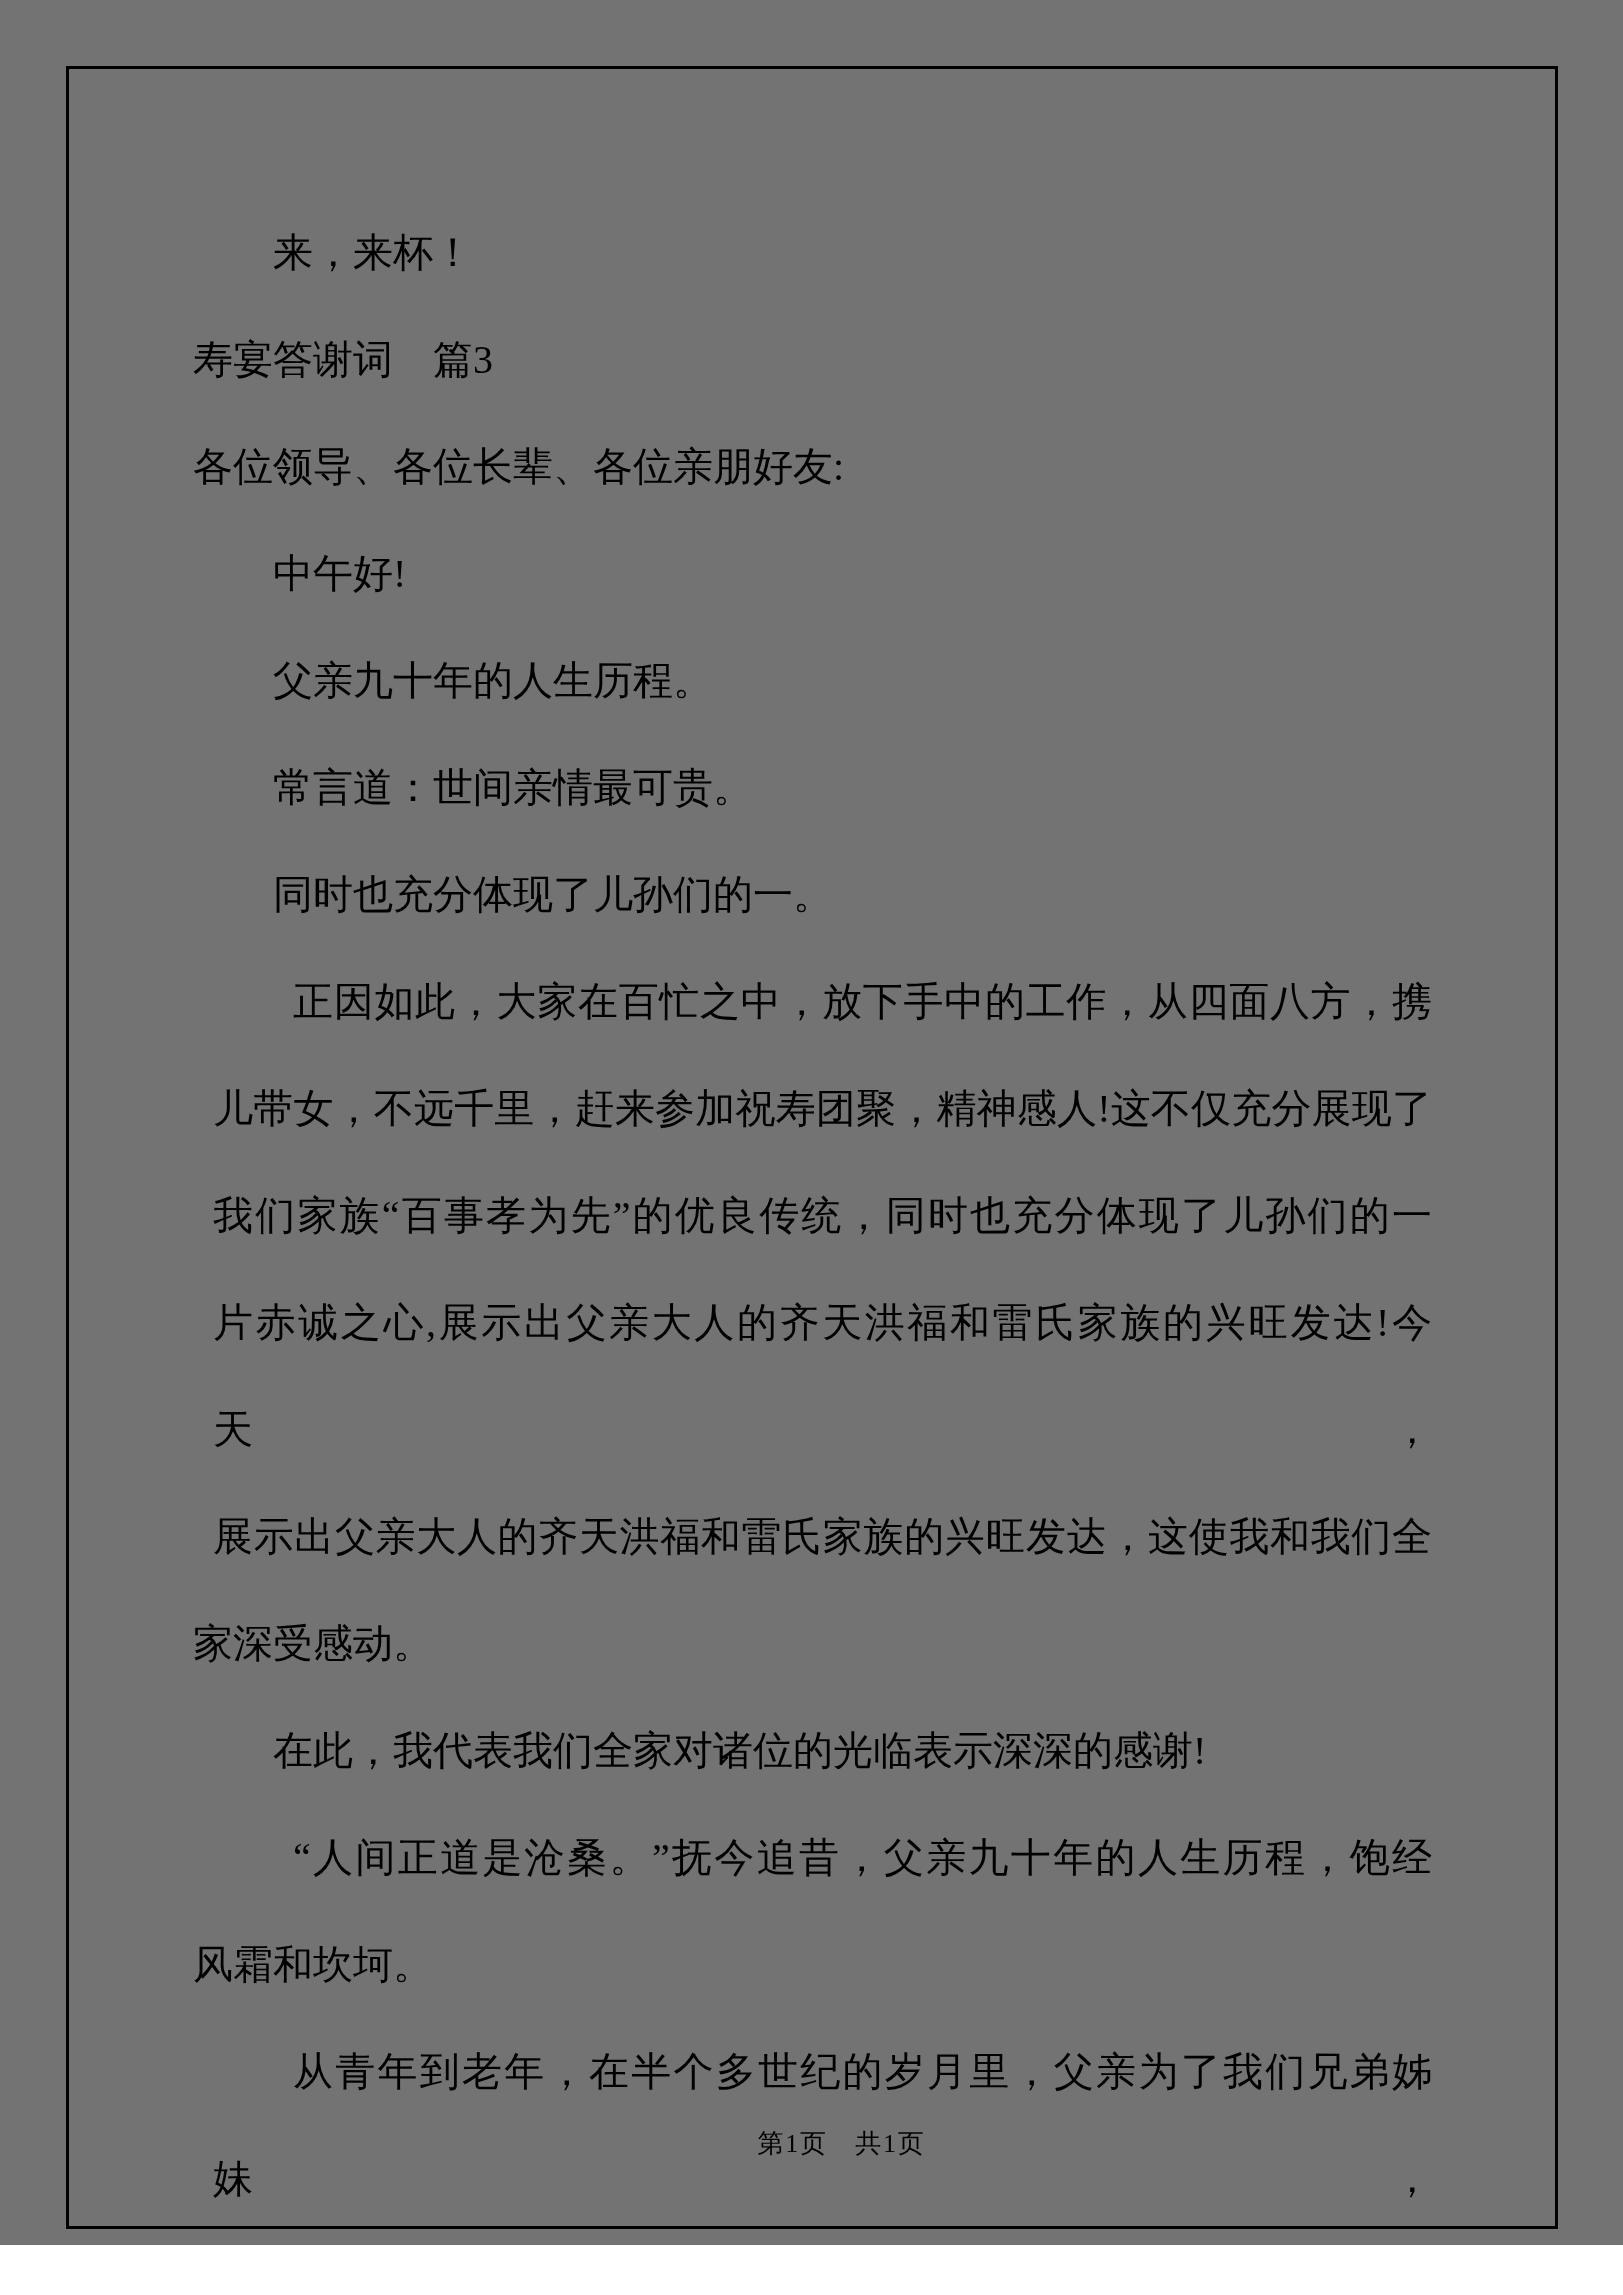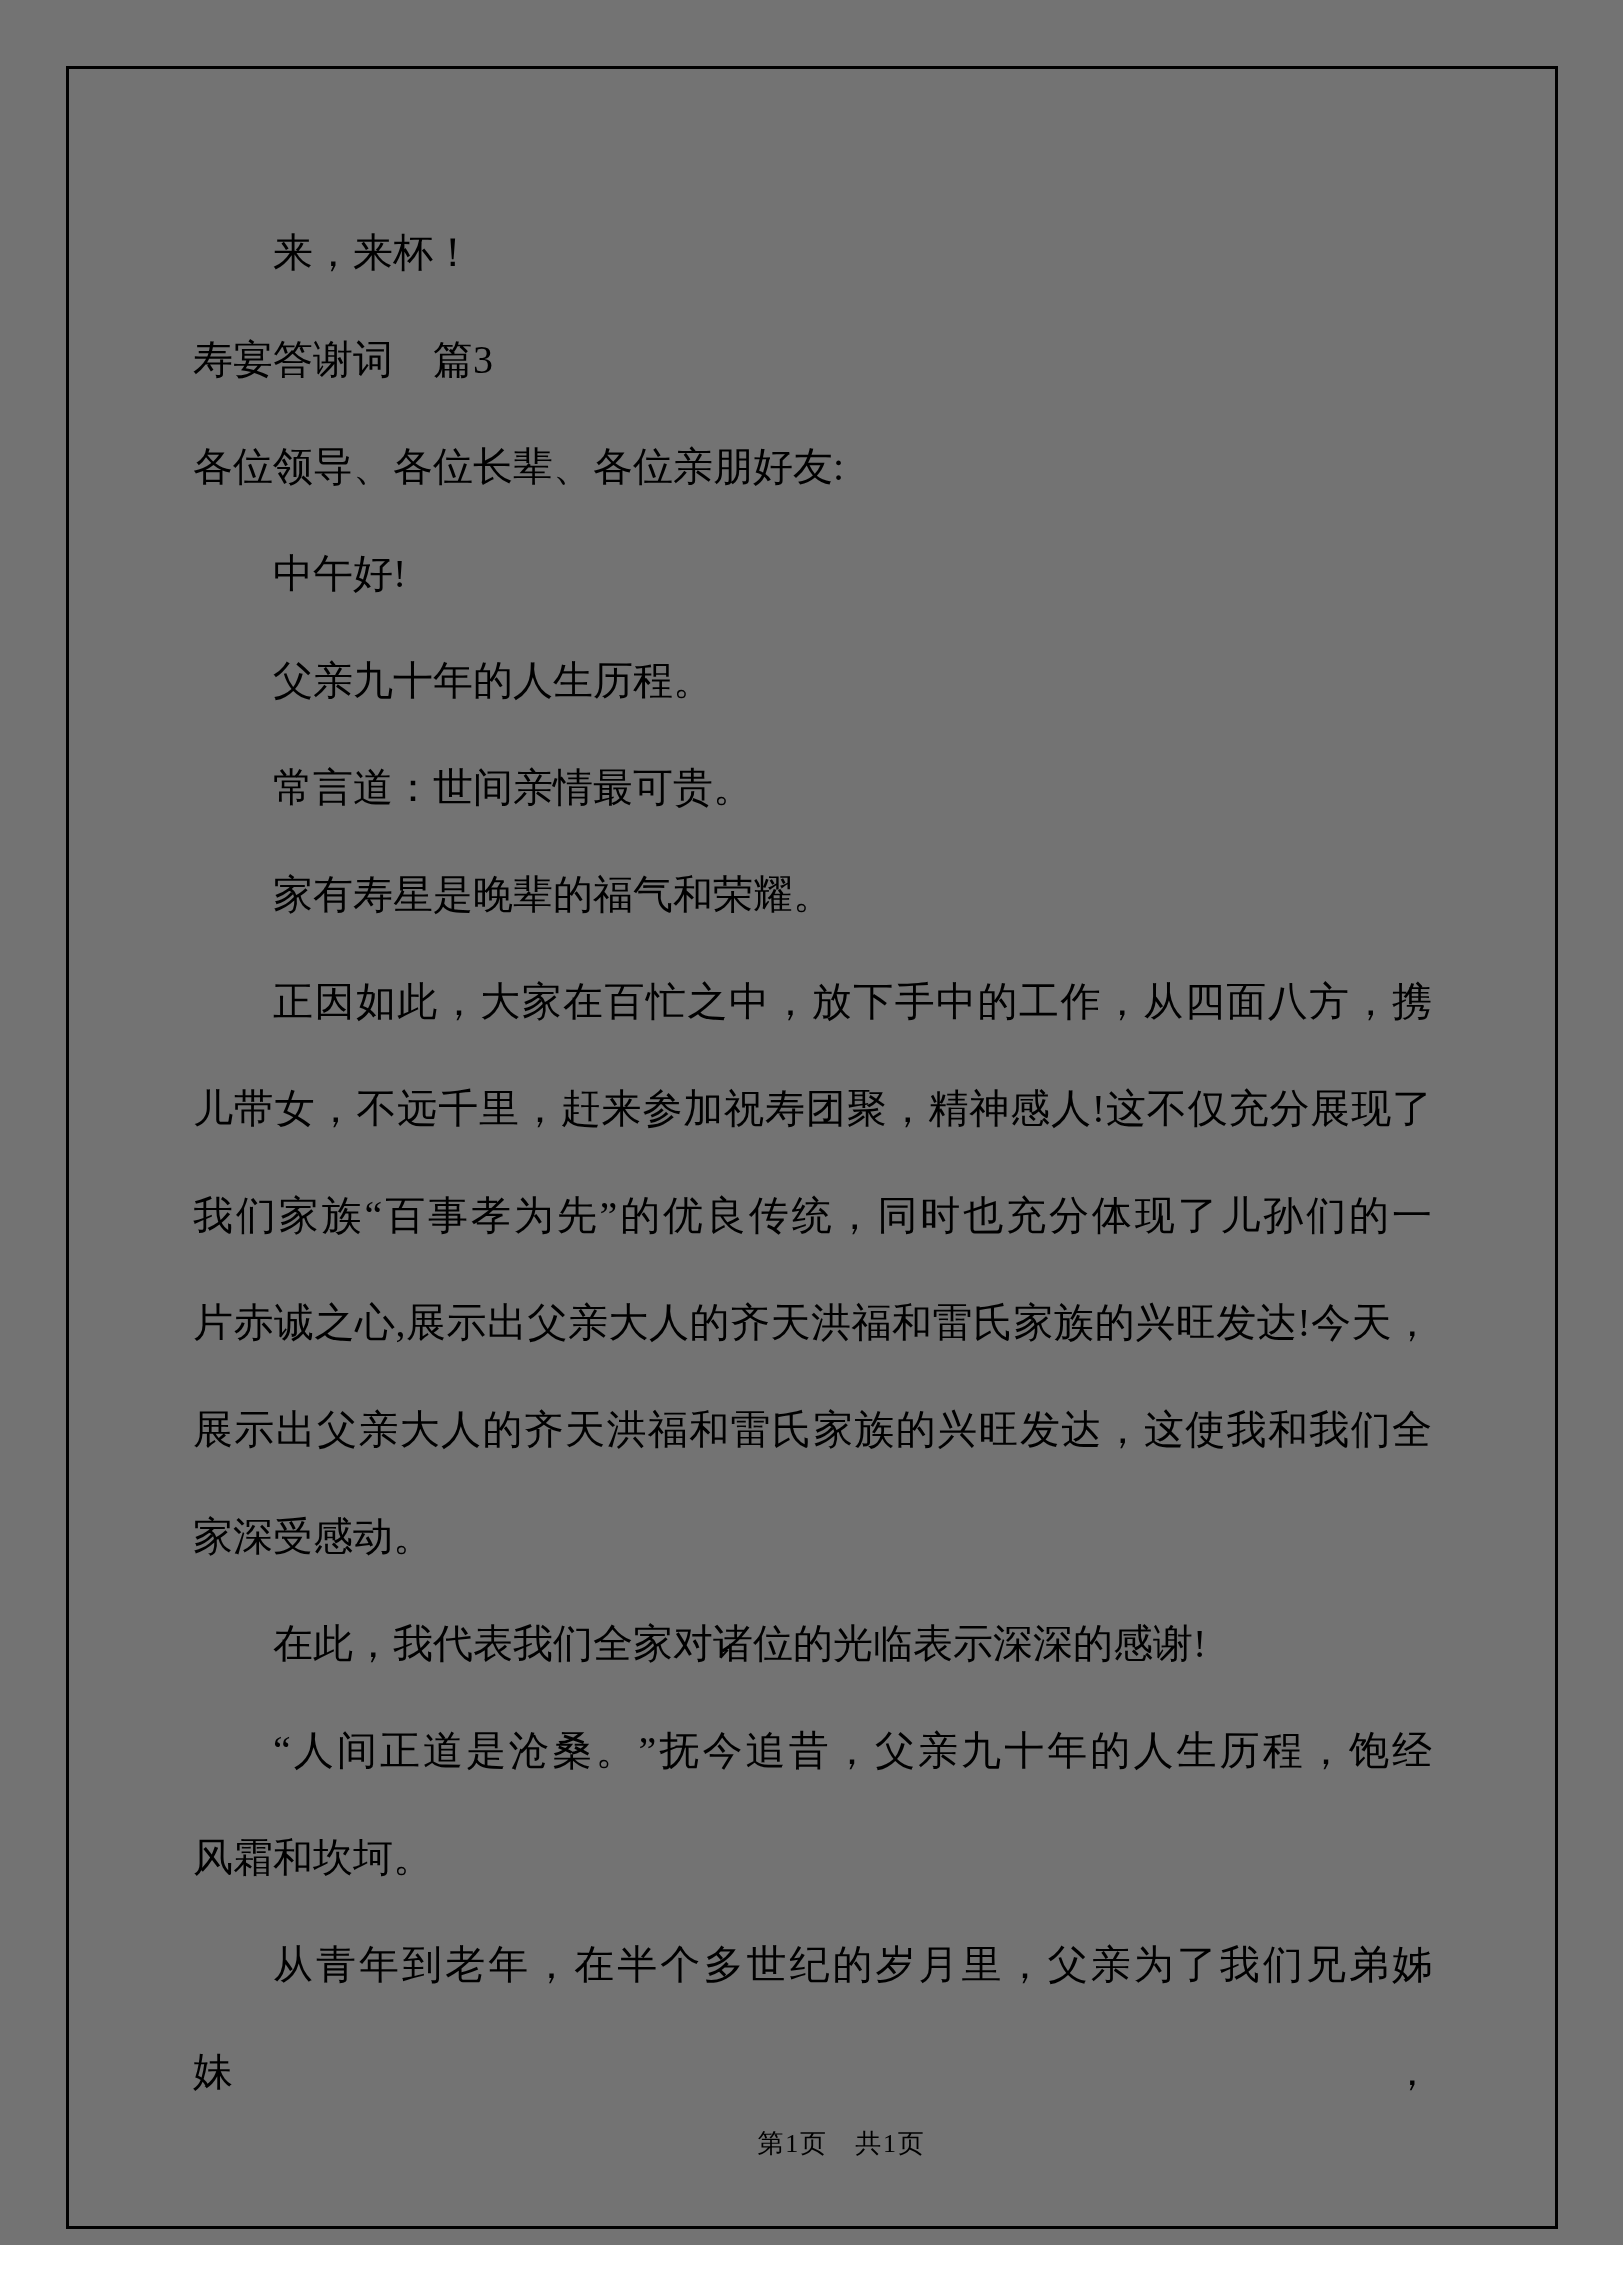--- a/index.html
+++ b/index.html
@@ -39,20 +39,21 @@
   .line {
     min-height: 107px;
     white-space: normal;
   }
   .line.indent {
     text-indent: 80px;
   }
   .line.full {
     text-align: justify;
     text-align-last: justify;
+    margin-left: 20px;
   }
   .footer {
     position: absolute;
     left: 0;
     top: 2127px;
     width: 1623px;
     text-align: center;
     font-size: 26px;
     line-height: 34px;
     letter-spacing: 1.7px;
@@ -65,21 +66,21 @@
 <div class="page">
   <div class="border-frame"></div>
 
   <div class="content">
     <div class="line indent">来，来杯！</div>
     <div class="line">寿宴答谢词　篇3</div>
     <div class="line">各位领导、各位长辈、各位亲朋好友:</div>
     <div class="line indent">中午好!</div>
     <div class="line indent">父亲九十年的人生历程。</div>
     <div class="line indent">常言道：世间亲情最可贵。</div>
-    <div class="line indent">家有寿星是晚辈的福气和荣耀。</div>
+    <div class="line indent">同时也充分体现了儿孙们的一。</div>
     <div class="line indent full">正因如此，大家在百忙之中，放下手中的工作，从四面八方，携</div>
     <div class="line full">儿带女，不远千里，赶来参加祝寿团聚，精神感人!这不仅充分展现了</div>
     <div class="line full">我们家族“百事孝为先”的优良传统，同时也充分体现了儿孙们的一</div>
     <div class="line full">片赤诚之心,展示出父亲大人的齐天洪福和雷氏家族的兴旺发达!今天，</div>
     <div class="line full">展示出父亲大人的齐天洪福和雷氏家族的兴旺发达，这使我和我们全</div>
     <div class="line">家深受感动。</div>
     <div class="line indent">在此，我代表我们全家对诸位的光临表示深深的感谢!</div>
     <div class="line indent full">“人间正道是沧桑。”抚今追昔，父亲九十年的人生历程，饱经</div>
     <div class="line">风霜和坎坷。</div>
     <div class="line indent full">从青年到老年，在半个多世纪的岁月里，父亲为了我们兄弟姊妹，</div>

